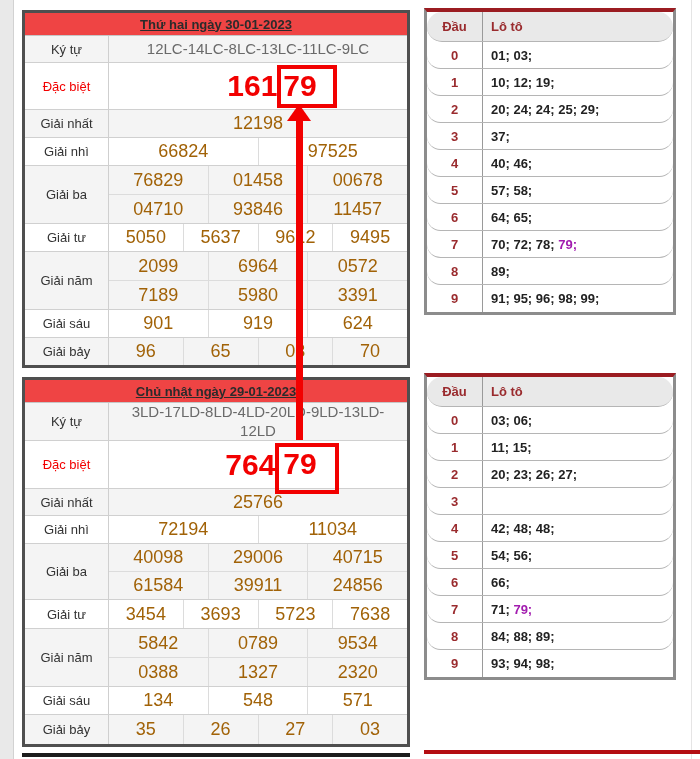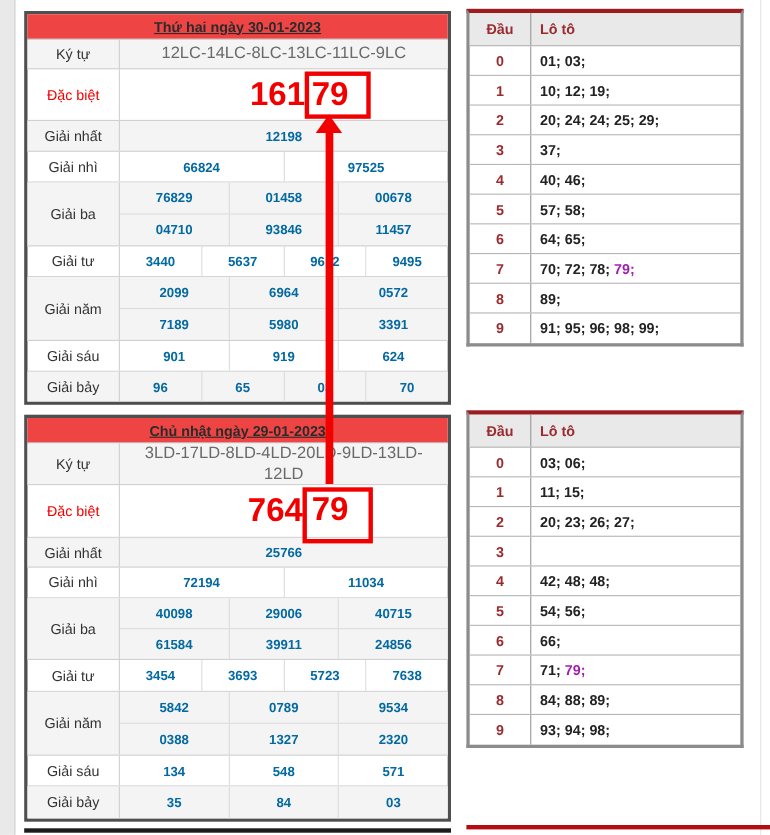--- a/index.html
+++ b/index.html
@@ -31,21 +31,21 @@
   .rlabel {
     flex:0 0 84px; display:flex; align-items:center; justify-content:center;
     font-size:13px; color:#333; border-right:1px solid #cfcfcf; text-align:center;
   }
   .rlabel.red { color:#f20000; }
   .rvals { flex:1; display:flex; flex-direction:column; }
   .vrow { display:flex; flex:1; }
   .vrow + .vrow { border-top:1px solid #dcdcdc; }
   .vcell {
     flex:1; display:flex; align-items:center; justify-content:center;
-    font-size:12px; font-weight:bold; color:#0369a1; border-right:1px solid #dcdcdc;
+    font-size:18px; font-weight:normal; color:#a16207; border-right:1px solid #dcdcdc;
   }
   .vcell:last-child { border-right:none; }
   .kytu-val {
     flex:1; display:flex; align-items:center; justify-content:center;
     font-size:15px; color:#6a6a6a; text-align:center; padding:0 14px; line-height:1.25;
   }
   .db-val {
     flex:1; display:flex; align-items:center; justify-content:center;
     font-size:30px; font-weight:bold; color:#f20000; position:relative; left:24px;
   }
@@ -53,21 +53,21 @@
     display:inline-block; border:4px solid #f20000;
     padding:0 16px 2px 2px; margin:-7px 0 -7px 0; line-height:1.1;
   }
   .boxed.low { padding:0 18px 10px 4px; margin-bottom:-14px; }.h27{height:27px}.h28{height:28px}.h29{height:29px}
   .h38{height:38px}.h47{height:47px}.h48{height:48px}.h56{height:56px}.h58{height:58px}
 
   
   .col-right { position:absolute; left:424px; top:8px; width:252px; }
   .lt { border:3px solid #8c8c8c; border-top:4px solid #9b1c21; background:#fff; width:100%; }
   .lt + .lt { margin-top:58px; }
-  .lt-row { display:flex; height:27px; border-bottom:1px solid #b5b5b5; }
+  .lt-row { display:flex; height:27px; border-bottom:1px solid #b5b5b5;border-radius:15px; }
   .lt-row:last-child { border-bottom:none; }
   .lt-row.head { height:30px; background:#e9e9e9; }
   .lt-d {
     flex:0 0 56px; display:flex; align-items:center; justify-content:center;
     font-size:13px; font-weight:bold; color:#9a2b2e; border-right:1px solid #9a9a9a;
   }
   .lt-v {
     flex:1; display:flex; align-items:center; padding-left:8px;
     font-size:13px; font-weight:bold; color:#222; white-space:pre;
   }
@@ -144,21 +144,21 @@
             <div class="vcell">93846</div>
             <div class="vcell">11457</div>
           </div>
         </div>
       </div>
 
       <div class="rrow h28">
         <div class="rlabel">Giải tư</div>
         <div class="rvals">
             <div class="vrow">
-          <div class="vcell">3440</div>
+          <div class="vcell">5050</div>
           <div class="vcell">5637</div>
           <div class="vcell">9612</div>
           <div class="vcell">9495</div>
         </div>
           </div>
       </div>
 
       <div class="rrow h58 shade">
         <div class="rlabel">Giải năm</div>
         <div class="rvals">
@@ -287,21 +287,22 @@
           <div class="vcell">571</div>
         </div>
           </div>
       </div>
 
       <div class="rrow h29 shade">
         <div class="rlabel">Giải bảy</div>
         <div class="rvals">
             <div class="vrow">
           <div class="vcell">35</div>
-          <div class="vcell">84</div>
+          <div class="vcell">26</div>
+          <div class="vcell">27</div>
           <div class="vcell">03</div>
         </div>
           </div>
       </div>
     </div>
   </div>
 
   <div class="col-right">
 
     <div class="lt">

